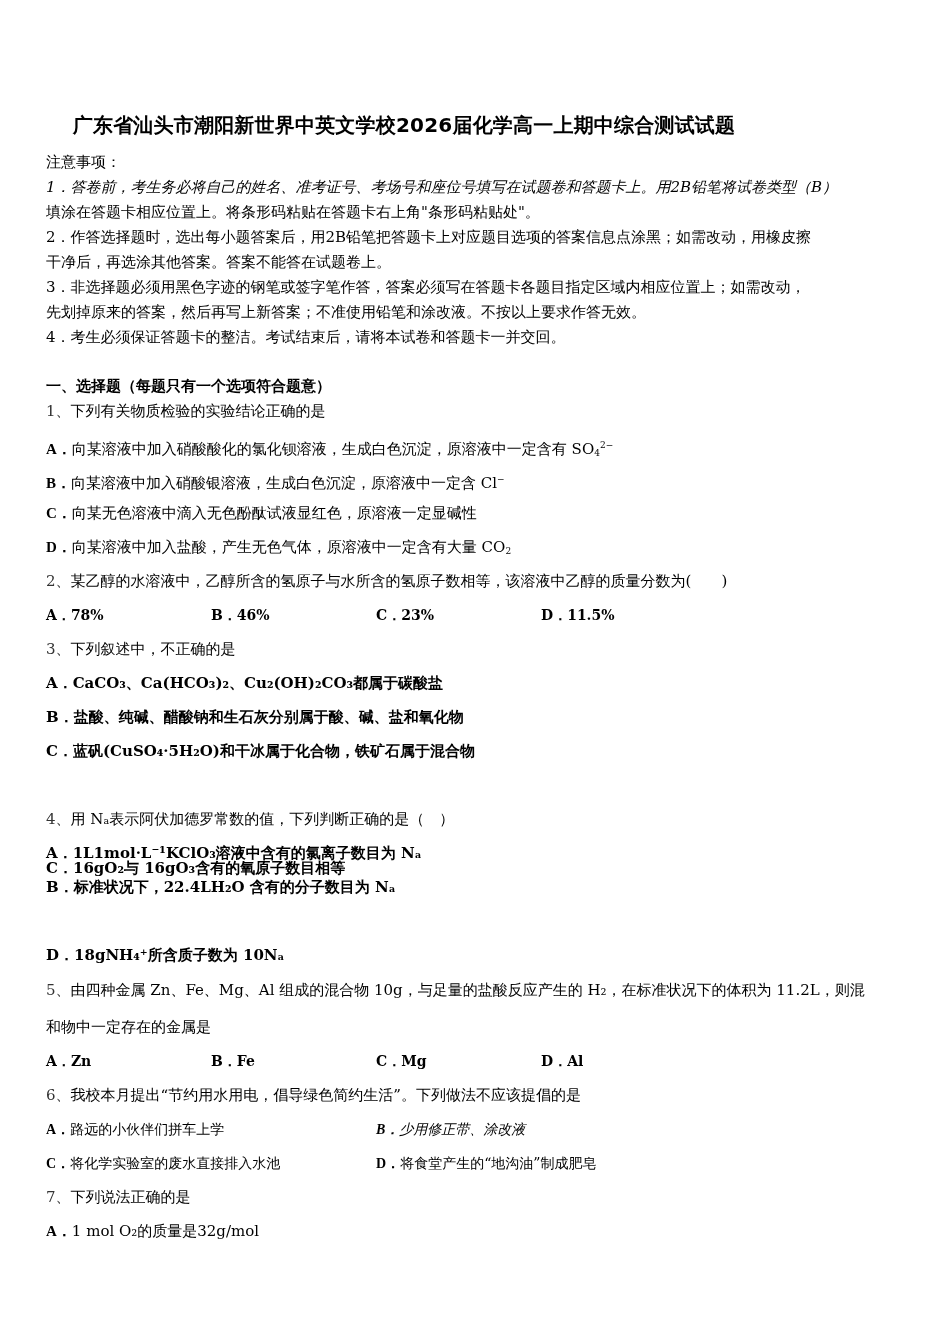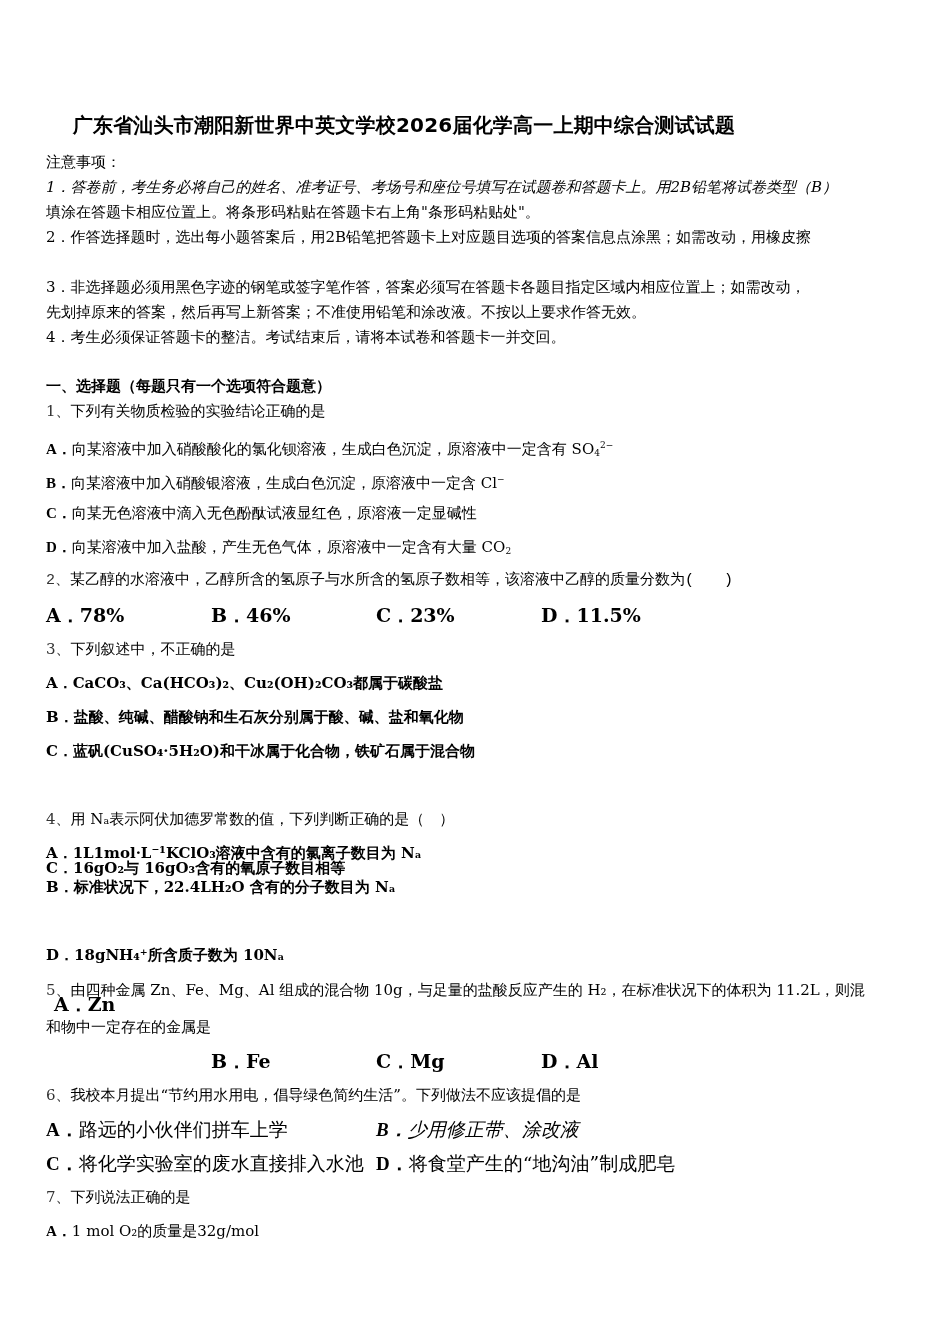--- a/index.html
+++ b/index.html
@@ -8,33 +8,34 @@
   .page { position: absolute; left: 0; top: 0; width: 950px; height: 1344px; }
   .title { position: absolute; left: 0; width: 808px; top: 112px; text-align: center;
            font-family: "DejaVu Sans", "Liberation Sans", sans-serif; font-weight: bold;
            font-size: 20px; letter-spacing: 0.2px; }
   .line { position: absolute; left: 46px; font-size: 15px; white-space: nowrap; line-height: 20px; }
   .b { font-weight: bold; }
   .lbl { font-weight: bold; font-family: "Liberation Serif", serif; }
   .sub { font-size: 9px; vertical-align: -2px; }
   .sup { font-size: 9px; vertical-align: 6px; }
   .num { color: #333; }
-  .opt { position: absolute; font-size: 19px; white-space: nowrap; line-height: 20px; }
+  .opt { position: absolute; font-size: 14px; white-space: nowrap; line-height: 20px; }
 </style>
 </head>
 <body>
 
 <div class="page">
 
   <div class="title">广东省汕头市潮阳新世界中英文学校2026届化学高一上期中综合测试试题</div>
 
   <div class="line" style="top:152px;">注意事项：</div>
   <div class="line" style="top:177px;font-style:italic;">1．答卷前，考生务必将自己的姓名、准考证号、考场号和座位号填写在试题卷和答题卡上。用2B铅笔将试卷类型（B）</div>
   <div class="line" style="top:202px;">填涂在答题卡相应位置上。将条形码粘贴在答题卡右上角"条形码粘贴处"。</div>
   <div class="line" style="top:227px;">2．作答选择题时，选出每小题答案后，用2B铅笔把答题卡上对应题目选项的答案信息点涂黑；如需改动，用橡皮擦</div>
+  <div class="line" style="top:252px;">干净后，再选涂其他答案。答案不能答在试题卷上。</div>
   <div class="line" style="top:277px;">3．非选择题必须用黑色字迹的钢笔或签字笔作答，答案必须写在答题卡各题目指定区域内相应位置上；如需改动，</div>
   <div class="line" style="top:302px;">先划掉原来的答案，然后再写上新答案；不准使用铅笔和涂改液。不按以上要求作答无效。</div>
   <div class="line" style="top:327px;">4．考生必须保证答题卡的整洁。考试结束后，请将本试卷和答题卡一并交回。</div>
 
   <div class="line" style="top:376px;font-weight:bold;">一、选择题（每题只有一个选项符合题意）</div>
 
   <div class="line" style="top:401px;">
     <span class="num">1、</span><span>下列有关物质检验的实验结论正确的是</span>
   </div>
   <div class="line" style="top:435px;">
@@ -43,21 +44,21 @@
   <div class="line" style="top:469px;">
     <span class="lbl">B．</span><span>向某溶液中加入硝酸银溶液，生成白色沉淀，原溶液中一定含 Cl</span><span class="sup">−</span>
   </div>
   <div class="line" style="top:503px;">
     <span class="lbl">C．</span><span>向某无色溶液中滴入无色酚酞试液显红色，原溶液一定显碱性</span>
   </div>
   <div class="line" style="top:537px;">
     <span class="lbl">D．</span><span>向某溶液中加入盐酸，产生无色气体，原溶液中一定含有大量 CO</span><span class="sub">2</span>
   </div>
 
-  <div class="line" style="top:571px;font-family:Liberation Mono, monospace;">
+  <div class="line" style="top:571px;">
     <span class="num">2、</span><span>某乙醇的水溶液中，乙醇所含的氢原子与水所含的氢原子数相等，该溶液中乙醇的质量分数为(　　)</span>
   </div>
   <div class="opt b" style="left:46px; top:605px;"><span>A．</span><span>78%</span></div>
   <div class="opt b" style="left:211px; top:605px;"><span>B．</span><span>46%</span></div>
   <div class="opt b" style="left:376px; top:605px;"><span>C．</span><span>23%</span></div>
   <div class="opt b" style="left:541px; top:605px;"><span>D．</span><span>11.5%</span></div>
 
   <div class="line" style="top:639px;">
     <span class="num">3、</span><span>下列叙述中，不正确的是</span>
   </div>
@@ -70,21 +71,21 @@
   </div>
   <div class="line b" style="top:843px;"><span>A．</span><span>1L1mol·L⁻¹KClO₃溶液中含有的氯离子数目为 Nₐ</span></div>
   <div class="line b" style="top:877px;"><span>B．</span><span>标准状况下，22.4LH₂O 含有的分子数目为 Nₐ</span></div>
   <div class="line b" style="top:858px;"><span>C．</span><span>16gO₂与 16gO₃含有的氧原子数目相等</span></div>
   <div class="line b" style="top:945px;"><span>D．</span><span>18gNH₄⁺所含质子数为 10Nₐ</span></div>
 
   <div class="line" style="top:980px;">
     <span class="num">5、</span><span>由四种金属 Zn、Fe、Mg、Al 组成的混合物 10g，与足量的盐酸反应产生的 H₂，在标准状况下的体积为 11.2L，则混</span>
   </div>
   <div class="line" style="top:1017px;">和物中一定存在的金属是</div>
-  <div class="opt b" style="left:46px; top:994px;margin-left:8px;"><span>A．</span><span>Zn</span></div>
+  <div class="opt b" style="left:46px; top:1051px;"><span>A．</span><span>Zn</span></div>
   <div class="opt b" style="left:211px; top:1051px;"><span>B．</span><span>Fe</span></div>
   <div class="opt b" style="left:376px; top:1051px;"><span>C．</span><span>Mg</span></div>
   <div class="opt b" style="left:541px; top:1051px;"><span>D．</span><span>Al</span></div>
 
   <div class="line" style="top:1085px;">
     <span class="num">6、</span><span>我校本月提出“节约用水用电，倡导绿色简约生活”。下列做法不应该提倡的是</span>
   </div>
   <div class="opt" style="left:46px; top:1119px;"><span class="lbl">A．</span><span>路远的小伙伴们拼车上学</span></div>
   <div class="opt" style="left:376px; top:1119px;font-style:italic;"><span class="lbl">B．</span><span>少用修正带、涂改液</span></div>
   <div class="opt" style="left:46px; top:1153px;"><span class="lbl">C．</span><span>将化学实验室的废水直接排入水池</span></div>

